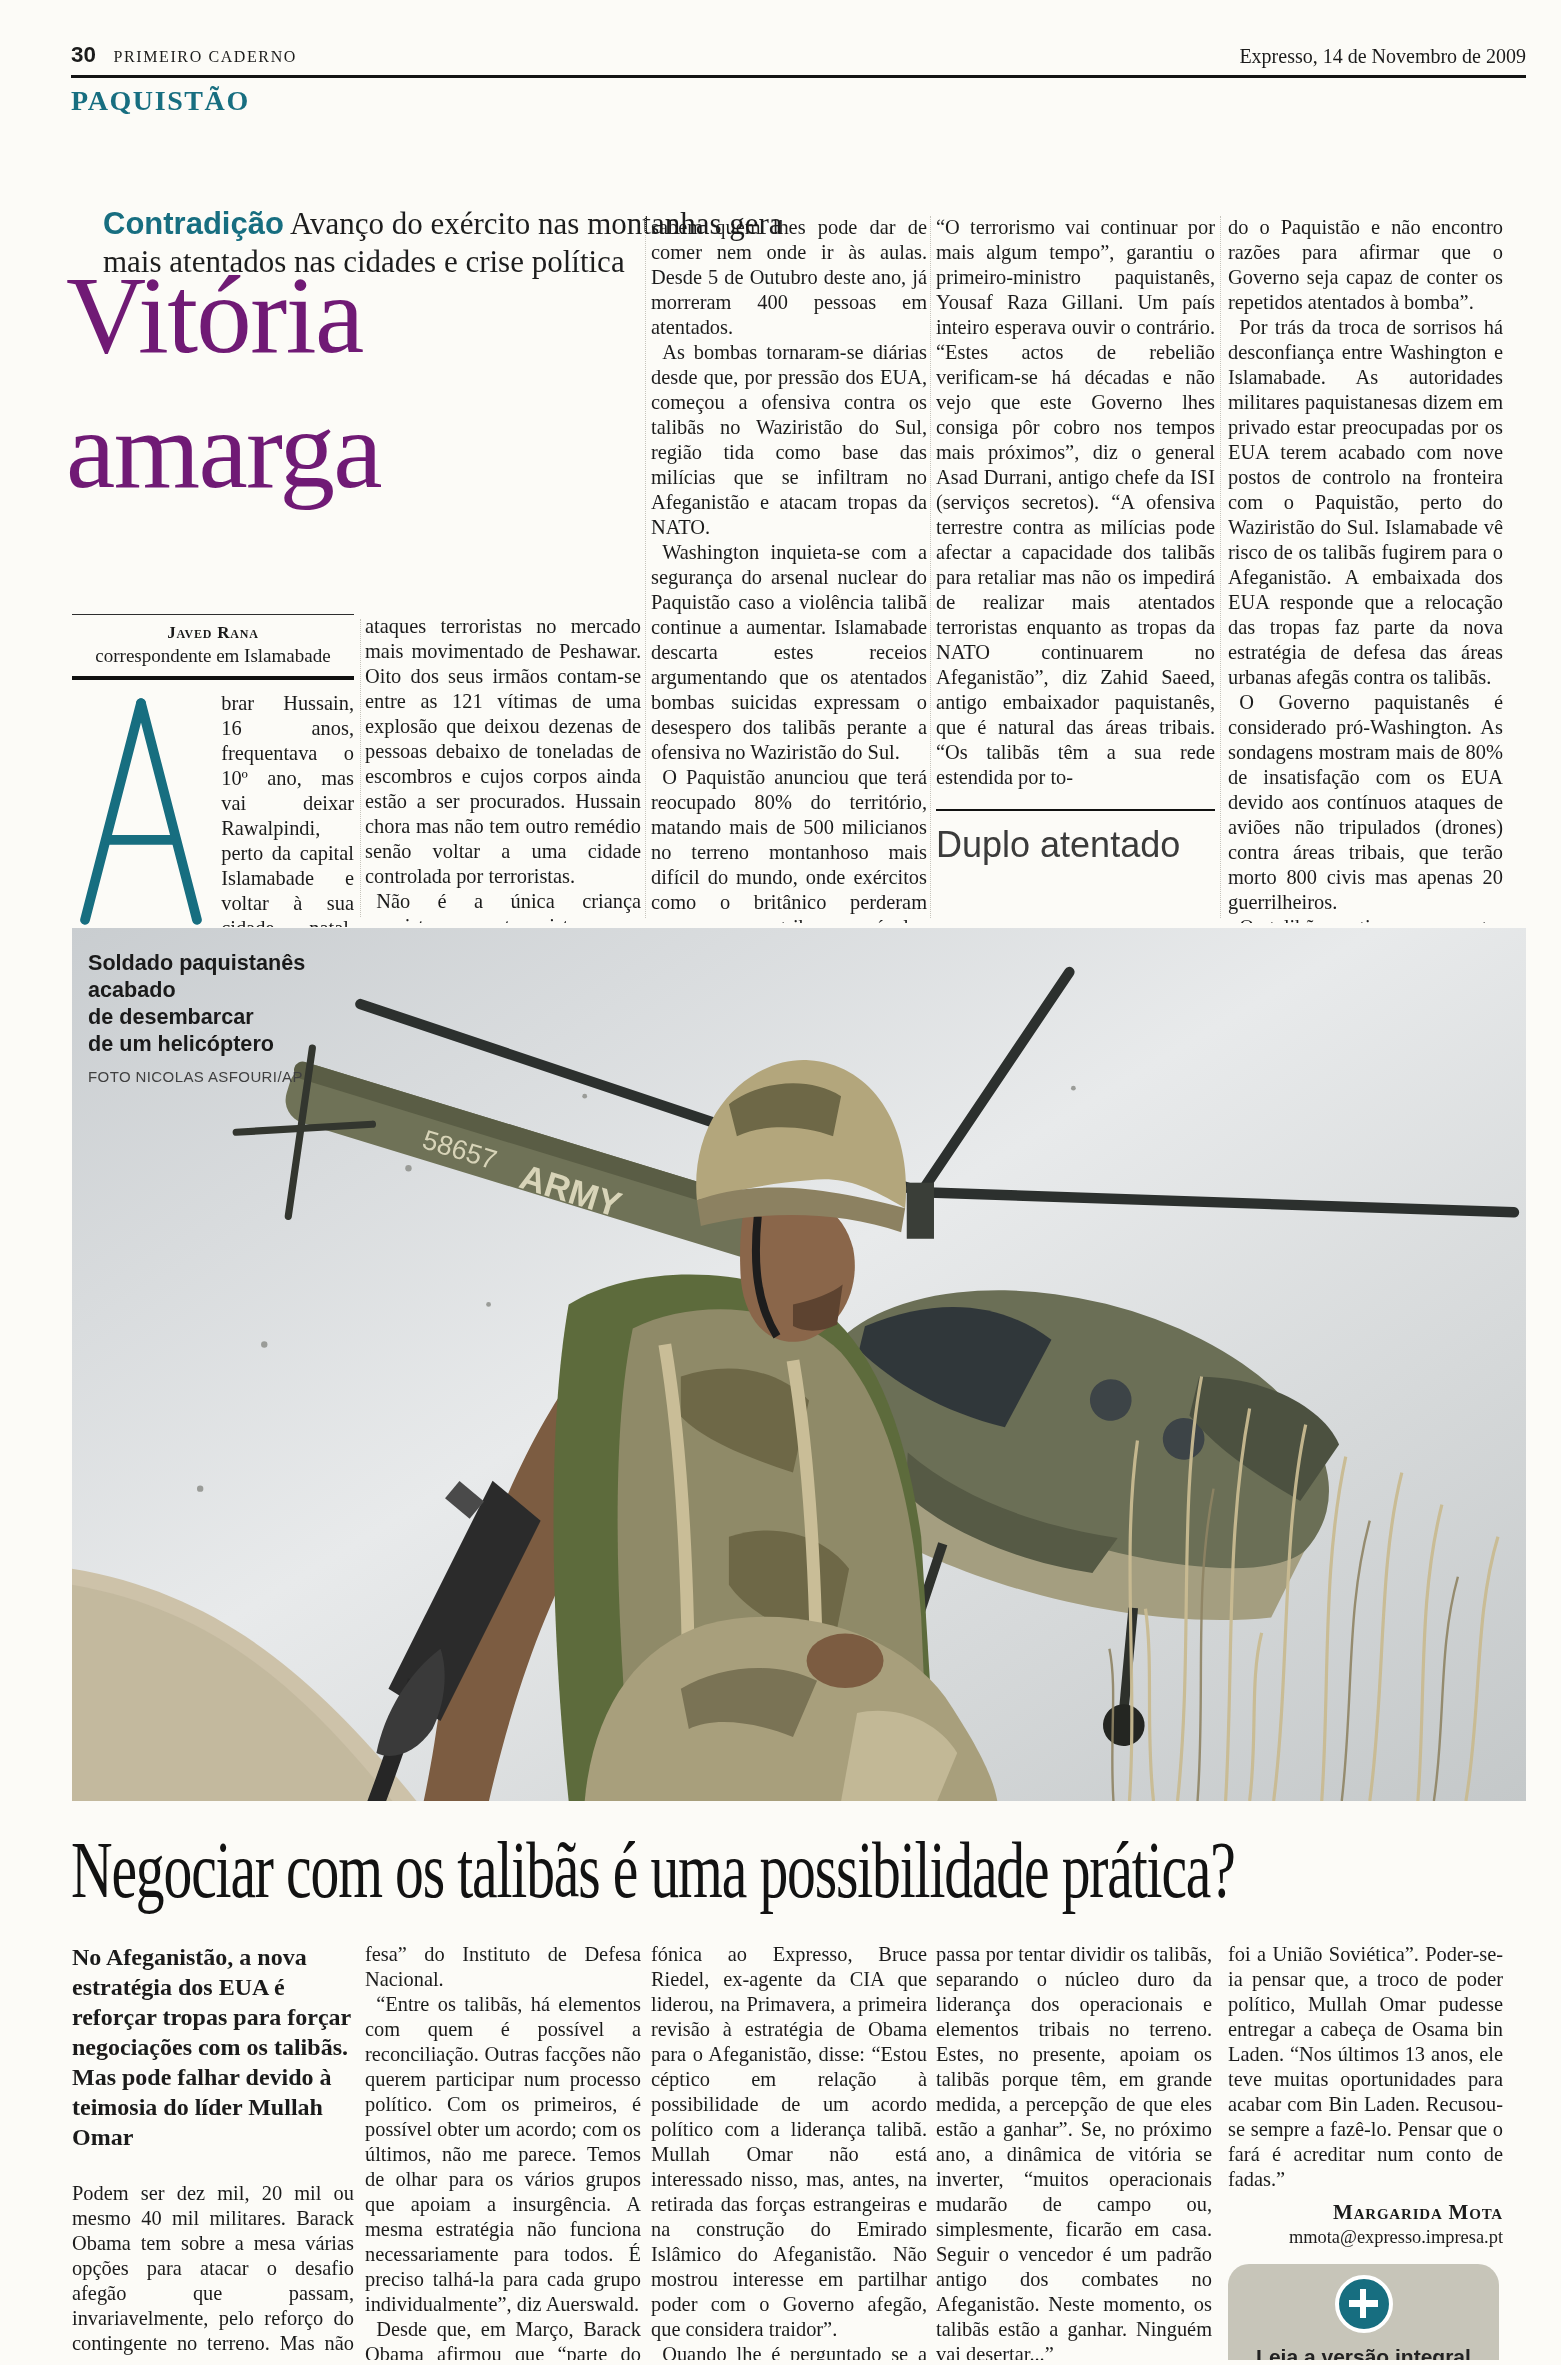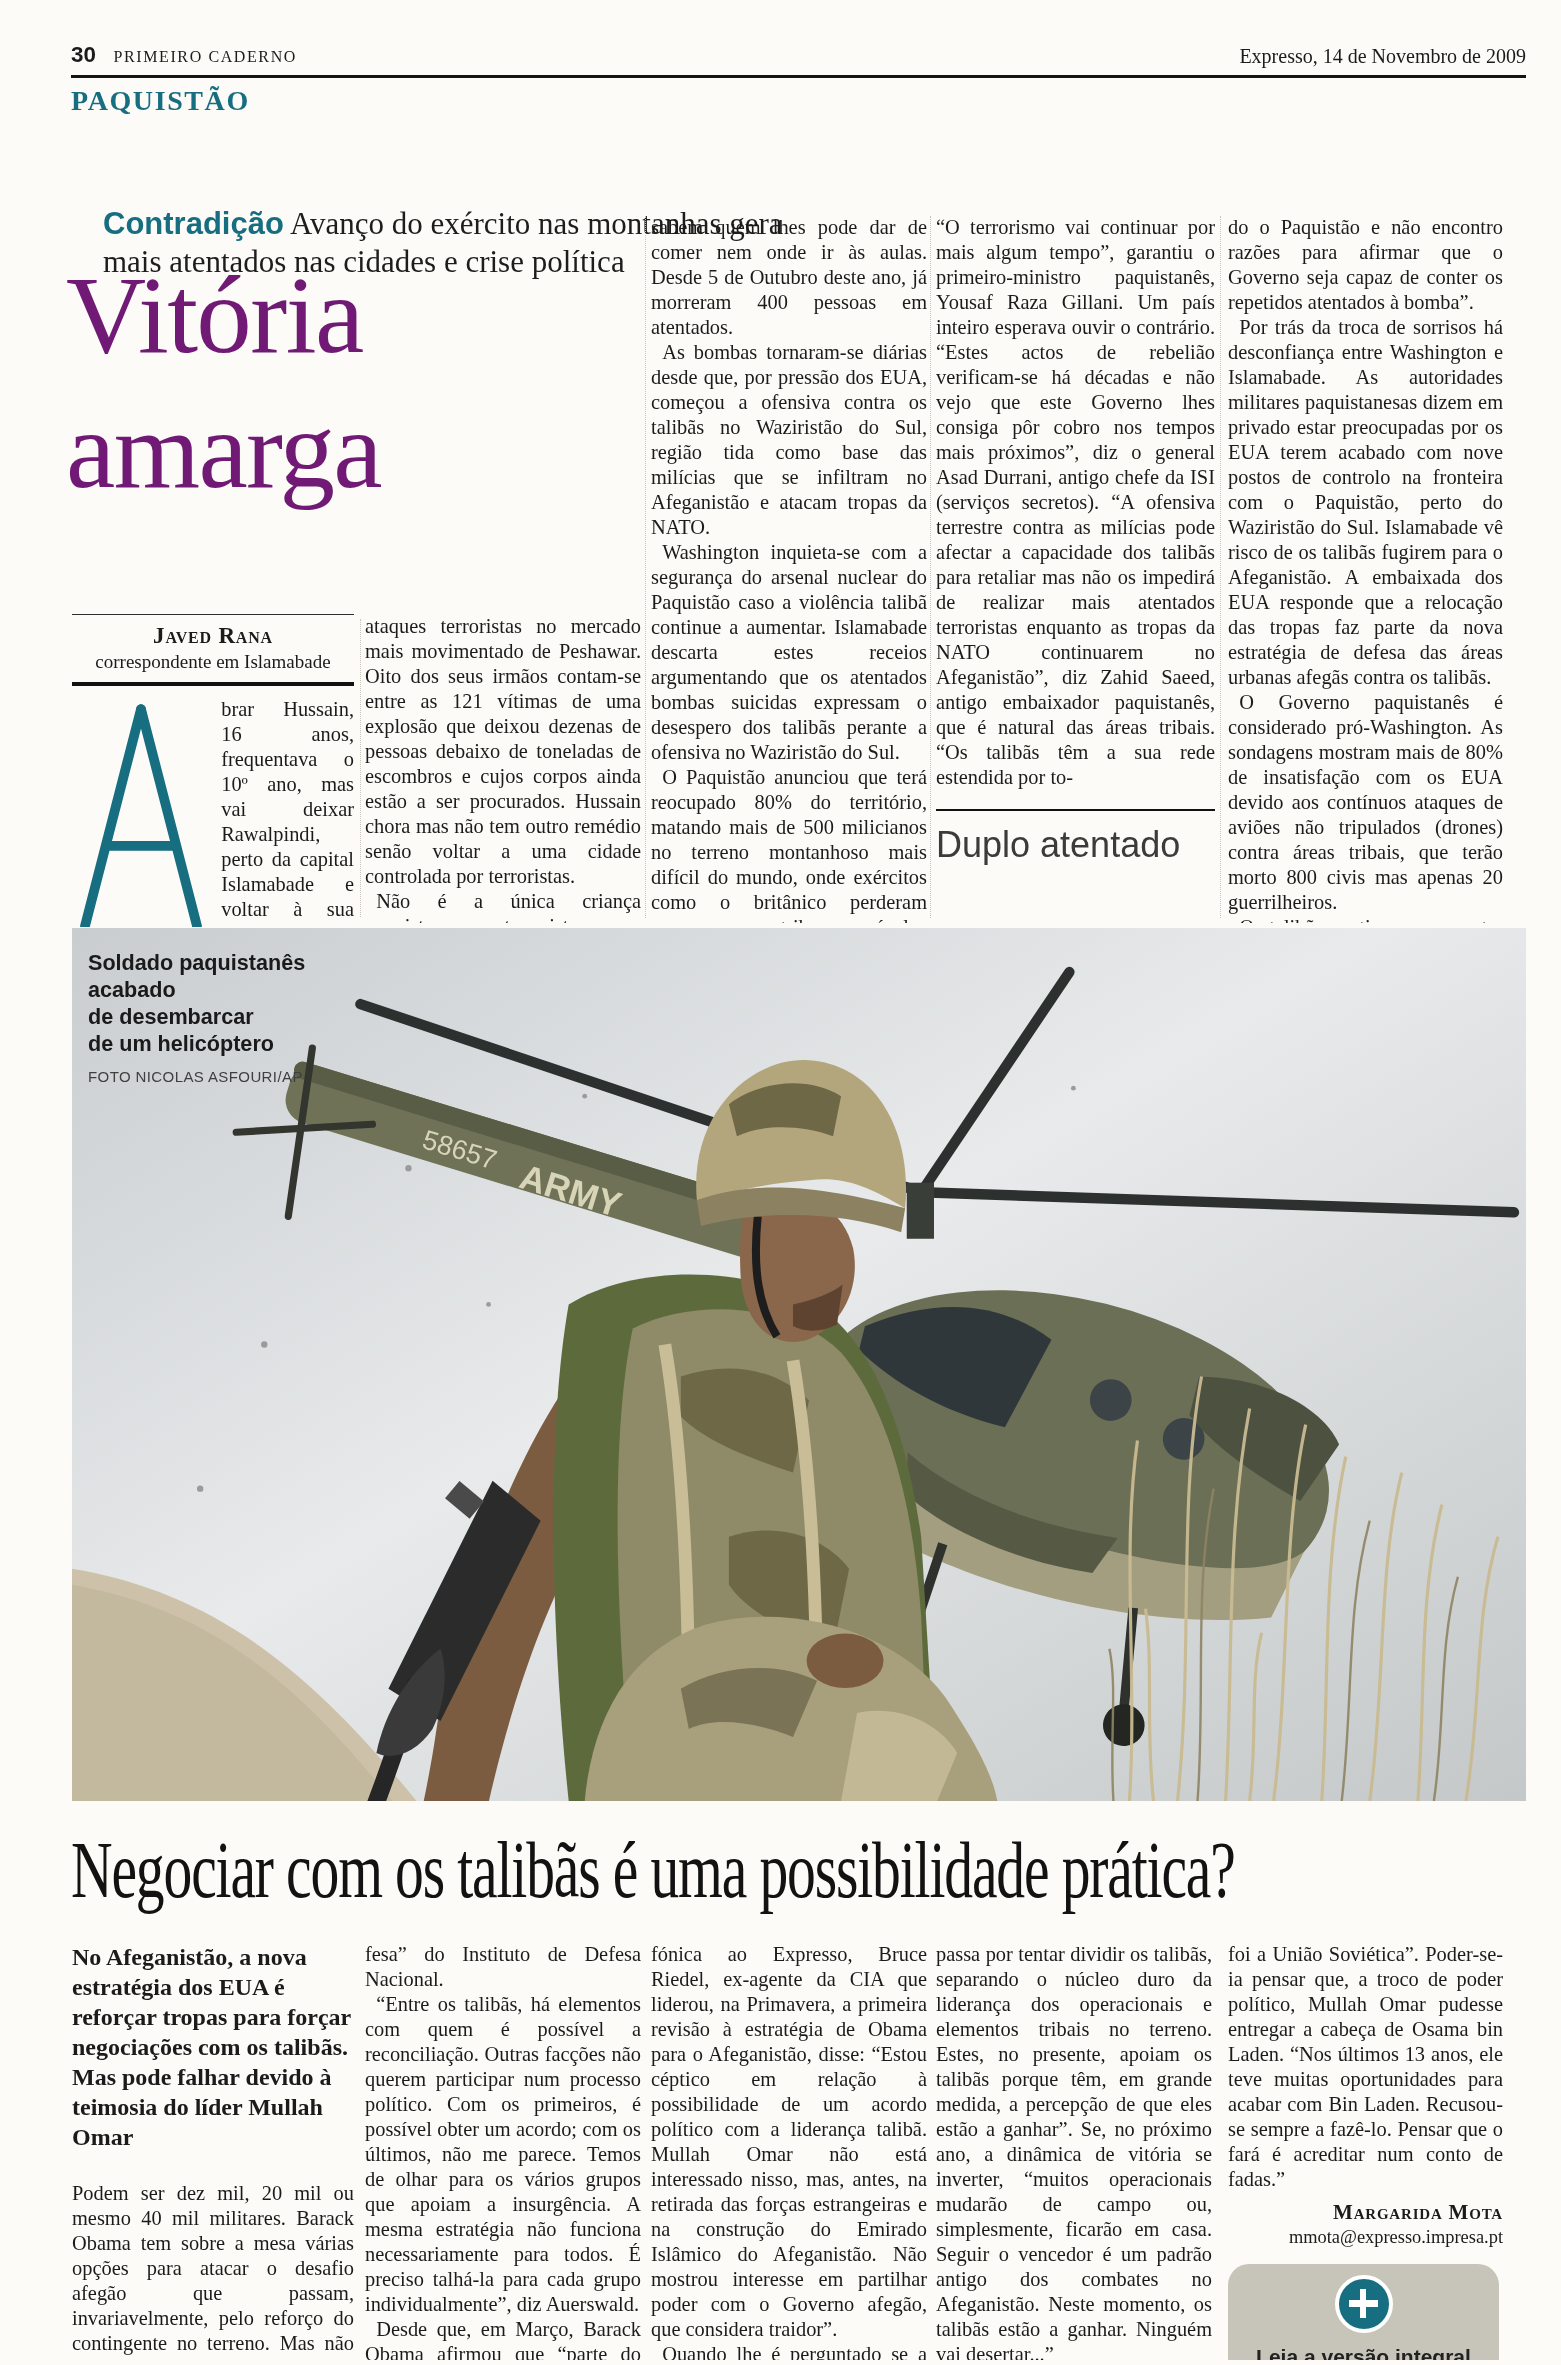--- a/index.html
+++ b/index.html
@@ -24,21 +24,21 @@
   .kicker-text { color:#1d1d1d; }
   .main-title { position:absolute; left:66px; top:247px; font-size:111px; line-height:135px; letter-spacing:-1.6px; color:#701a75; }
 
   
   .tcol { position:absolute; overflow:hidden; }
   .body-text p { font-size:20.4px; line-height:25px; text-align:justify; }
   .body-text p + p { text-indent:11.2px; }
   .vsep { position:absolute; border-left:1.6px dotted #c6c4bc; width:0; }
 
   .byline-block { border-top:1.6px solid #2e2e2e; border-bottom:4px solid #111; text-align:center; padding:8px 0 9.6px; margin-bottom:11.2px; }
-  .byline-name { font-weight:bold; font-variant:small-caps; font-size:23px; letter-spacing:0.8px; }
+  .byline-name { font-weight:bold; font-variant:small-caps; font-size:17px; letter-spacing:0.8px; }
   .byline-role { font-size:19px; margin-top:1.6px; }
 
   .dropcap-wrap { float:left; width:138px; height:231px; margin:4.8px 11.2px 0 0; }
   .dropcap-svg { width:100%; height:100%; }
 
   .sidebar-box { margin-top:19px; border-top:2.4px solid #111; padding-top:13px; }
   .sidebar-title { font-family:"Liberation Sans", sans-serif; font-weight:normal; font-size:36px; color:#3b3b3b; margin-bottom:7px; }
 
   
   .photo { position:absolute; left:72px; top:928px; width:1454px; height:873px; overflow:hidden; background:#dfe2e3; }

